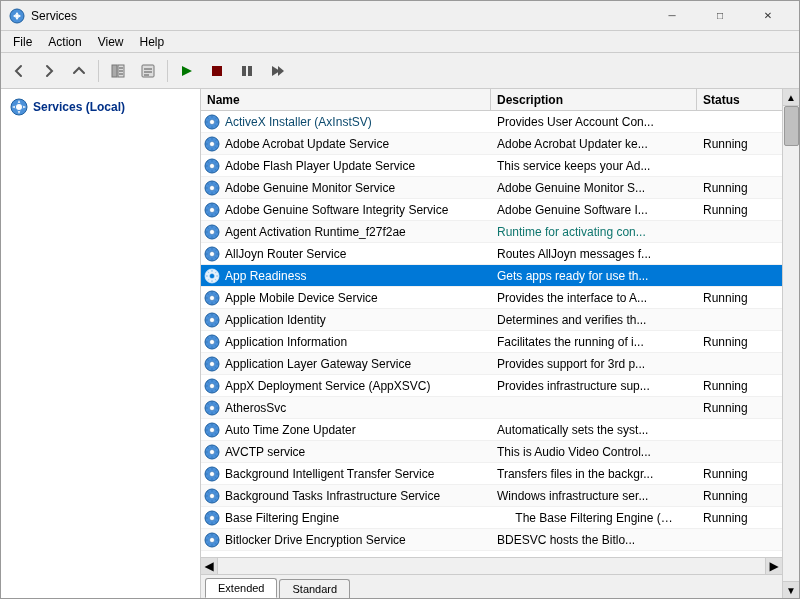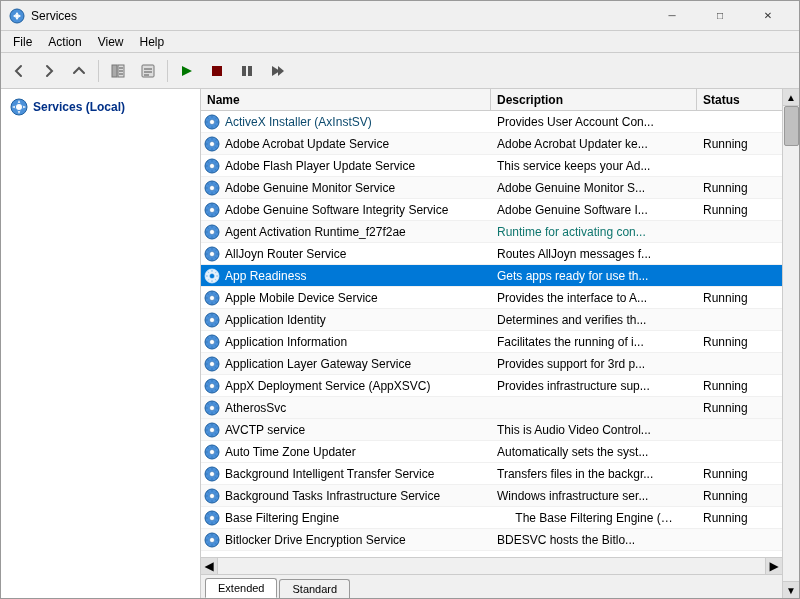--- a/index.html
+++ b/index.html
@@ -581,50 +581,50 @@
     <path d="M8 1.5 L9 4 L8 3 L7 4 Z M8 14.5 L9 12 L8 13 L7 12 Z M1.5 8 L4 7 L3 8 L4 9 Z M14.5 8 L12 7 L13 8 L12 9 Z
              M3.2 3.2 L5.2 5.5 L4.5 4.5 L5.5 4.5 Z M12.8 12.8 L10.8 10.5 L11.5 11.5 L10.5 11.5 Z
              M12.8 3.2 L10.5 5.2 L11.5 4.5 L11.5 5.5 Z M3.2 12.8 L5.5 10.8 L4.5 11.5 L5.5 11.5 Z" fill="#2060a0" opacity="0.6"></path>
   </svg>
               </span>
               <span style="white-space: nowrap; overflow: hidden; text-overflow: ellipsis; color: rgb(0, 0, 0); font-size: 12px;">AtherosSvc</span>
             </div>
             <div class="row-desc-cell" style="color: rgb(0, 0, 0); font-size: 12px;"></div>
             <div class="row-status-cell" style="color: rgb(0, 0, 0); font-size: 12px;">Running</div>
           </div>
+          <div class="list-row" style="background: rgb(255, 255, 255);">
+            <div class="row-name-cell">
+              <span class="row-icon">
+                <svg width="16" height="16" viewBox="0 0 16 16" xmlns="http://www.w3.org/2000/svg">
+    <circle cx="8" cy="8" r="7" fill="#4a90d9" stroke="#2060a0" stroke-width="1" opacity="1"></circle>
+    <circle cx="8" cy="8" r="2.5" fill="white" stroke="#2060a0" stroke-width="0.5"></circle>
+    <path d="M8 1.5 L9 4 L8 3 L7 4 Z M8 14.5 L9 12 L8 13 L7 12 Z M1.5 8 L4 7 L3 8 L4 9 Z M14.5 8 L12 7 L13 8 L12 9 Z
+             M3.2 3.2 L5.2 5.5 L4.5 4.5 L5.5 4.5 Z M12.8 12.8 L10.8 10.5 L11.5 11.5 L10.5 11.5 Z
+             M12.8 3.2 L10.5 5.2 L11.5 4.5 L11.5 5.5 Z M3.2 12.8 L5.5 10.8 L4.5 11.5 L5.5 11.5 Z" fill="#2060a0" opacity="0.6"></path>
+  </svg>
+              </span>
+              <span style="white-space: nowrap; overflow: hidden; text-overflow: ellipsis; color: rgb(0, 0, 0); font-size: 12px;">Auto Time Zone Updater</span>
+            </div>
+            <div class="row-desc-cell" style="color: rgb(0, 0, 0); font-size: 12px;">Automatically sets the syst...</div>
+            <div class="row-status-cell" style="color: rgb(0, 0, 0); font-size: 12px;"></div>
+          </div>
           <div class="list-row" style="background: rgb(250, 250, 250);">
             <div class="row-name-cell">
               <span class="row-icon">
                 <svg width="16" height="16" viewBox="0 0 16 16" xmlns="http://www.w3.org/2000/svg">
     <circle cx="8" cy="8" r="7" fill="#4a90d9" stroke="#2060a0" stroke-width="1" opacity="1"></circle>
     <circle cx="8" cy="8" r="2.5" fill="white" stroke="#2060a0" stroke-width="0.5"></circle>
     <path d="M8 1.5 L9 4 L8 3 L7 4 Z M8 14.5 L9 12 L8 13 L7 12 Z M1.5 8 L4 7 L3 8 L4 9 Z M14.5 8 L12 7 L13 8 L12 9 Z
              M3.2 3.2 L5.2 5.5 L4.5 4.5 L5.5 4.5 Z M12.8 12.8 L10.8 10.5 L11.5 11.5 L10.5 11.5 Z
              M12.8 3.2 L10.5 5.2 L11.5 4.5 L11.5 5.5 Z M3.2 12.8 L5.5 10.8 L4.5 11.5 L5.5 11.5 Z" fill="#2060a0" opacity="0.6"></path>
   </svg>
               </span>
               <span style="white-space: nowrap; overflow: hidden; text-overflow: ellipsis; color: rgb(0, 0, 0); font-size: 12px;">AVCTP service</span>
             </div>
             <div class="row-desc-cell" style="color: rgb(0, 0, 0); font-size: 12px;">This is Audio Video Control...</div>
-            <div class="row-status-cell" style="color: rgb(0, 0, 0); font-size: 12px;"></div>
-          </div>
-          <div class="list-row" style="background: rgb(255, 255, 255);">
-            <div class="row-name-cell">
-              <span class="row-icon">
-                <svg width="16" height="16" viewBox="0 0 16 16" xmlns="http://www.w3.org/2000/svg">
-    <circle cx="8" cy="8" r="7" fill="#4a90d9" stroke="#2060a0" stroke-width="1" opacity="1"></circle>
-    <circle cx="8" cy="8" r="2.5" fill="white" stroke="#2060a0" stroke-width="0.5"></circle>
-    <path d="M8 1.5 L9 4 L8 3 L7 4 Z M8 14.5 L9 12 L8 13 L7 12 Z M1.5 8 L4 7 L3 8 L4 9 Z M14.5 8 L12 7 L13 8 L12 9 Z
-             M3.2 3.2 L5.2 5.5 L4.5 4.5 L5.5 4.5 Z M12.8 12.8 L10.8 10.5 L11.5 11.5 L10.5 11.5 Z
-             M12.8 3.2 L10.5 5.2 L11.5 4.5 L11.5 5.5 Z M3.2 12.8 L5.5 10.8 L4.5 11.5 L5.5 11.5 Z" fill="#2060a0" opacity="0.6"></path>
-  </svg>
-              </span>
-              <span style="white-space: nowrap; overflow: hidden; text-overflow: ellipsis; color: rgb(0, 0, 0); font-size: 12px;">Auto Time Zone Updater</span>
-            </div>
-            <div class="row-desc-cell" style="color: rgb(0, 0, 0); font-size: 12px;">Automatically sets the syst...</div>
             <div class="row-status-cell" style="color: rgb(0, 0, 0); font-size: 12px;"></div>
           </div>
           <div class="list-row" style="background: rgb(255, 255, 255);">
             <div class="row-name-cell">
               <span class="row-icon">
                 <svg width="16" height="16" viewBox="0 0 16 16" xmlns="http://www.w3.org/2000/svg">
     <circle cx="8" cy="8" r="7" fill="#4a90d9" stroke="#2060a0" stroke-width="1" opacity="1"></circle>
     <circle cx="8" cy="8" r="2.5" fill="white" stroke="#2060a0" stroke-width="0.5"></circle>
     <path d="M8 1.5 L9 4 L8 3 L7 4 Z M8 14.5 L9 12 L8 13 L7 12 Z M1.5 8 L4 7 L3 8 L4 9 Z M14.5 8 L12 7 L13 8 L12 9 Z
              M3.2 3.2 L5.2 5.5 L4.5 4.5 L5.5 4.5 Z M12.8 12.8 L10.8 10.5 L11.5 11.5 L10.5 11.5 Z

